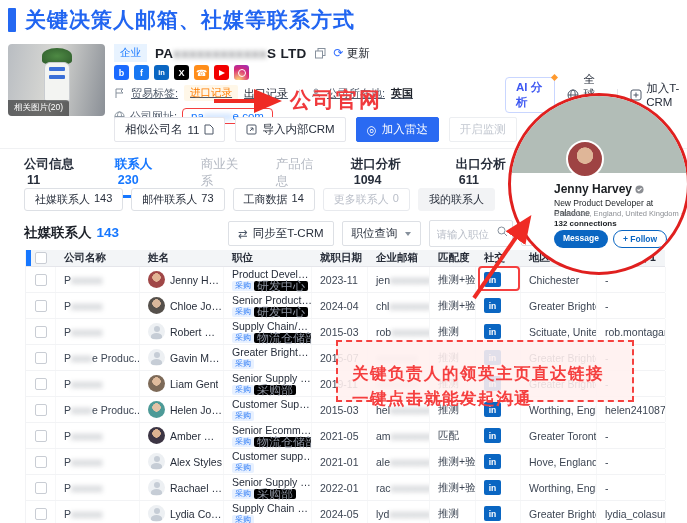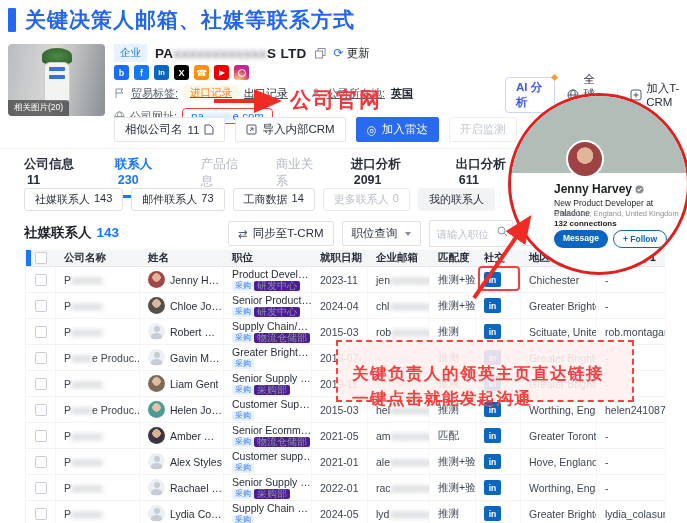--- a/index.html
+++ b/index.html
@@ -101,21 +101,21 @@
   .av.p1 { background:radial-gradient(circle at 50% 38%, #e2b394 0 30%, #a04747 32%); }
   .av.p2 { background:radial-gradient(circle at 50% 38%, #d9b79b 0 30%, #55504b 32%); }
   .av.p5 { background:radial-gradient(circle at 50% 38%, #e0bc9d 0 30%, #7d6a58 32%); }
   .av.p6 { background:radial-gradient(circle at 50% 38%, #e3c2a6 0 30%, #4d9a97 32%); }
   .av.p7 { background:radial-gradient(circle at 50% 38%, #dcb392 0 30%, #3c3544 32%); }
   .nm { color:#272e3b; overflow:hidden; text-overflow:ellipsis; }
   .c-pos { flex-direction:column; align-items:flex-start !important; justify-content:center; }
   .pos-t { font-size:10.5px; color:#272e3b; line-height:12px; max-width:82px; white-space:nowrap; overflow:hidden; text-overflow:ellipsis; }
   .tags { display:flex; gap:0; margin-top:1px;text-align:right; }
   .tag-b { font-size:8px; color:#2e7cf6; background:#e8f1ff; padding:0 3px; border-radius:2px; line-height:10px; }
-  .tag-g { font-size:10px; color:#8c93a0; background:#4c1d95; padding:0 3px; border-radius:2px; line-height:10px; }
+  .tag-g { font-size:12px; color:#8c93a0; background:#000000; padding:0 3px; border-radius:2px; line-height:10px; }
   .tag-b:empty, .tag-g:empty { display:none; }
   .li-ic { width:17px; height:15px; background:#0a66c2; border-radius:2px; color:#fff; font-size:8.5px; font-weight:bold; display:flex; align-items:center; justify-content:center; cursor:pointer; }
 
   
   .anno-box { position:absolute; left:336px; top:340px; width:298px; height:62px; border:2px dashed #f5413f; background:rgba(255,240,239,.88); z-index:5; padding:19px 0 0 14px; }
   .anno-box div { font-size:16.5px; font-weight:bold; color:#f53f3f; letter-spacing:1.5px; line-height:25px; }
   .li-redbox { position:absolute; left:478px; top:266px; width:42px; height:25px; border:2px solid #f53f3f; border-radius:4px; z-index:6; }
 
   
   .circle { position:absolute; left:508px; top:93px; width:182px; height:182px; border-radius:50%; border:3px solid #e0201f; background:#fff; overflow:hidden; z-index:7; }
@@ -248,23 +248,23 @@
       <span>加入雷达</span>
     </span>
     <span class="btn disabled">开启监测</span>
   </div>
 
   <div class="divider"></div>
 
   <div class="tabs">
     <span class="tab"><span>公司信息</span><span class="cnt">11</span></span>
     <span class="tab active"><span>联系人</span><span class="cnt">230</span></span>
+    <span class="tab disabled"><span>商业关系</span></span>
     <span class="tab disabled"><span>产品信息</span></span>
-    <span class="tab disabled"><span>商业关系</span></span>
-    <span class="tab"><span>进口分析</span><span class="cnt">2091</span></span>
+    <span class="tab"><span>进口分析</span><span class="cnt">1094</span></span>
     <span class="tab"><span>出口分析</span><span class="cnt">611</span></span>
     <span class="tab"><span>新闻舆情</span><span class="cnt">4</span></span>
     <span class="tab disabled"><span>知识产权</span></span>
   </div>
 
   <div class="pills">
     <span class="pill">
         <span>社媒联系人</span>
         <span>143</span>
       </span>

